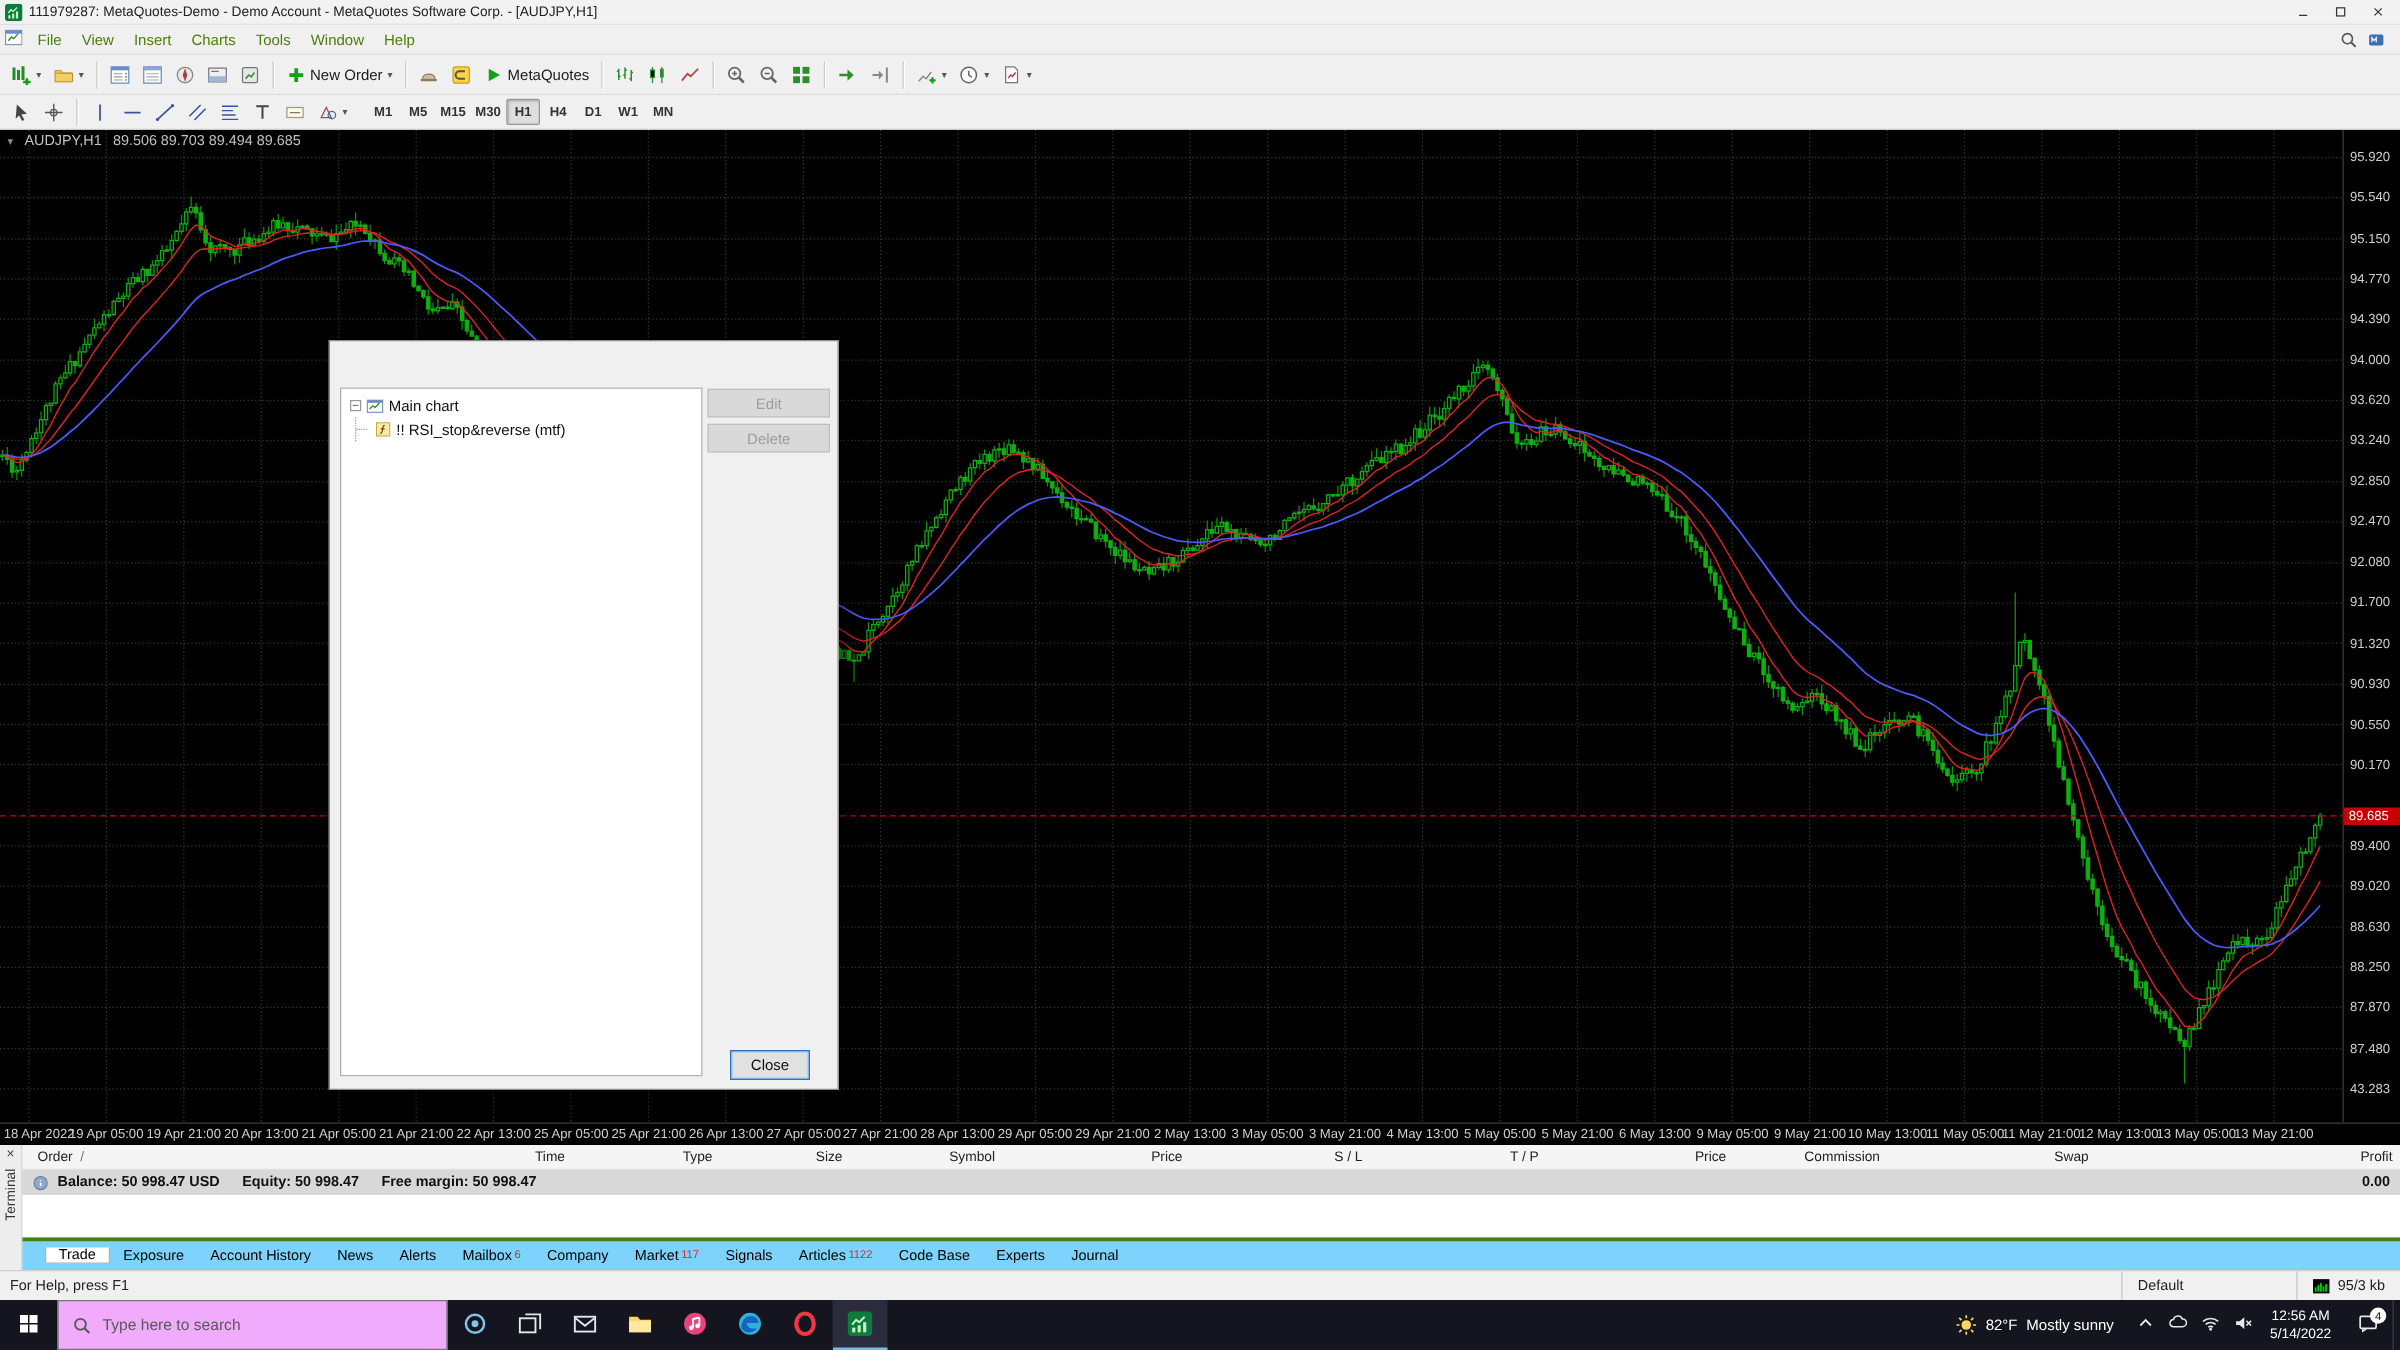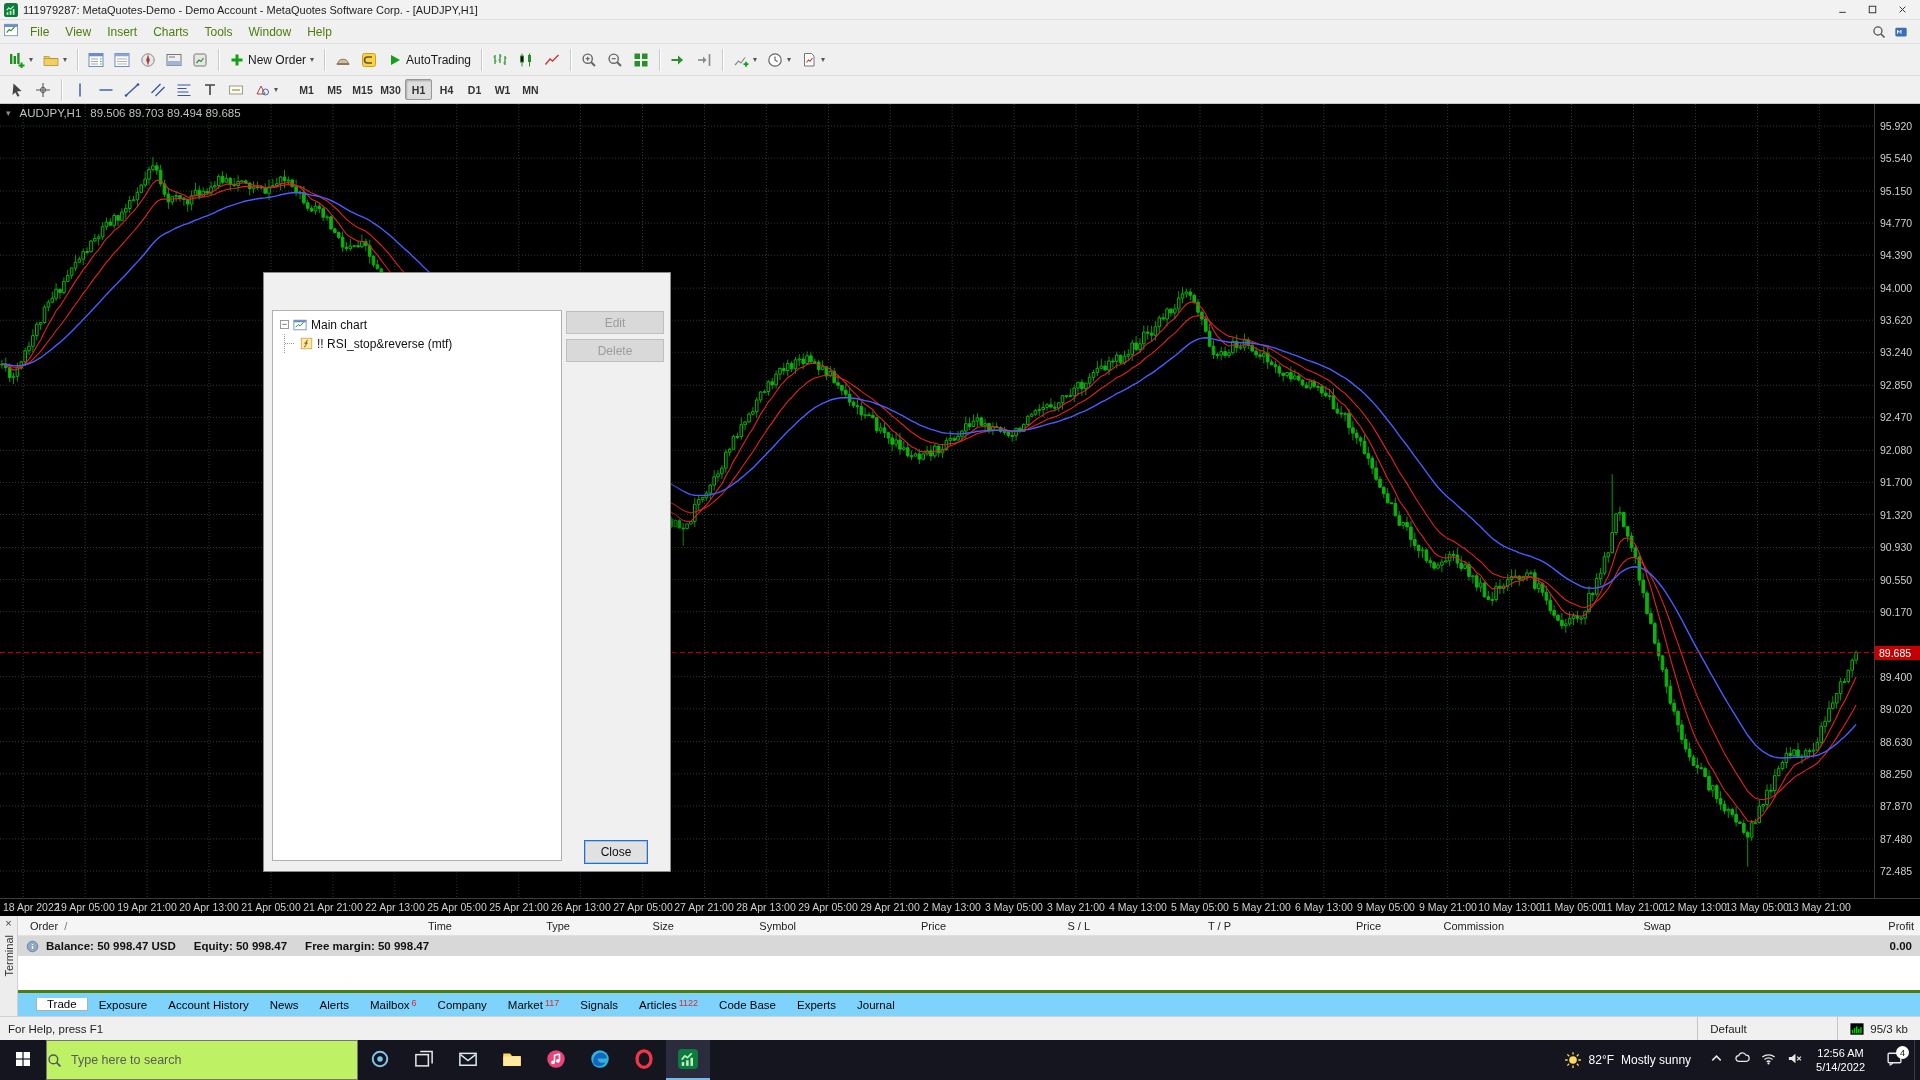--- a/index.html
+++ b/index.html
@@ -88,21 +88,21 @@
 .statusbar{position:absolute;top:1016px;left:0;width:1920px;height:24px;background:#f0f0f0;border-top:1px solid #cfcfcf;display:flex;align-items:center;font-size:11.5px;color:#222;z-index:10}
 .sb-help{padding-left:8px}
 .sb-spacer{flex:1}
 .sb-sec{border-left:1px solid #c6c6c6;padding:0 12px;height:100%;display:flex;align-items:center;gap:6px;white-space:nowrap}
 .sb-default{min-width:140px}
 .sb-sec .icon{display:inline-flex}
 
 
 .taskbar{position:absolute;top:1040px;left:0;width:1920px;height:40px;background:#15151f;display:flex;align-items:center;color:#fff;z-index:50}
 .tb-start{width:46px;height:40px;display:flex;align-items:center;justify-content:center;background:transparent;border:none}
-.tb-search{width:312px;height:40px;background:#bef264;border:1px solid #767676;display:flex;align-items:center;gap:9px;color:#5a5a5a;font-size:12.5px}
+.tb-search{width:312px;height:40px;background:#f0abfc;border:1px solid #767676;display:flex;align-items:center;gap:9px;padding-left:11px;color:#5a5a5a;font-size:12.5px}
 .tb-search .icon{display:inline-flex}
 .tb-app{width:44px;height:40px;display:flex;align-items:center;justify-content:center;background:transparent;border:none}
 .tb-app.active{background:#2b2b3e;box-shadow:inset 0 -2px 0 #76b9ed}
 .tb-right{margin-left:auto;display:flex;align-items:center;height:52px}
 .weather{display:flex;align-items:center;gap:7px;padding:0 12px;font-size:12px;white-space:nowrap}
 .weather .icon{display:inline-flex}
 .tray-ic{width:26px;height:40px;display:flex;align-items:center;justify-content:center;background:transparent;border:none}
 .clock{text-align:center;font-size:11px;line-height:1.3;padding:0 9px;color:#fff}
 .action-center{width:40px;height:40px;display:flex;align-items:center;justify-content:center;position:relative;background:transparent;border:none}
 .ac-badge{position:absolute;top:6px;right:5px;background:#fff;color:#111;font-size:9px;min-width:13px;height:13px;border-radius:7px;display:flex;align-items:center;justify-content:center;padding:0 2px}
@@ -273,21 +273,21 @@
             <path d="M11 5H6.5a2.5 2.5 0 000 6H11" stroke="#555" stroke-width="1.6" fill="none"></path>
           </svg>
         </span>
       </button>
       <button class="tb-btn">
         <span class="icon">
           <svg viewBox="0 0 16 16" width="16" height="16">
             <path d="M4 3l9 5-9 5z" fill="#12a112"></path>
           </svg>
         </span>
-        <span>AutoTrading</span>
+        <span>MetaQuotes</span>
       </button>
       <span class="tb-sep"></span>
       <button class="tb-btn">
         <span class="icon">
           <svg viewBox="0 0 16 16" width="16" height="16">
             <path d="M3 3v9M1.5 5h1.5M3 9h1.5M8 2v9M6.5 8h1.5M8 4h1.5M13 4v9M11.5 11h1.5M13 6h1.5" stroke="#2a8f2a" stroke-width="1.2"></path>
           </svg>
         </span>
       </button>
       <button class="tb-btn">
@@ -558,21 +558,21 @@
         <span class="pl" style="top:411px">91.320</span>
         <span class="pl" style="top:443px">90.930</span>
         <span class="pl" style="top:476px">90.550</span>
         <span class="pl" style="top:508px">90.170</span>
         <span class="pl" style="top:573px">89.400</span>
         <span class="pl" style="top:605px">89.020</span>
         <span class="pl" style="top:638px">88.630</span>
         <span class="pl" style="top:670px">88.250</span>
         <span class="pl" style="top:702px">87.870</span>
         <span class="pl" style="top:735px">87.480</span>
-        <span class="pl" style="top:767px">72.485</span>
+        <span class="pl" style="top:767px">43.283</span>
         <span class="price-tag" style="top:548.6px">89.685</span>
       </div>
     <div class="time-axis" id="time-axis">
         <span class="tl first" style="left:3px">18 Apr 2022</span>
         <span class="tl" style="left:85px">19 Apr 05:00</span>
         <span class="tl" style="left:147px">19 Apr 21:00</span>
         <span class="tl" style="left:209px">20 Apr 13:00</span>
         <span class="tl" style="left:271px">21 Apr 05:00</span>
         <span class="tl" style="left:333px">21 Apr 21:00</span>
         <span class="tl" style="left:395px">22 Apr 13:00</span>

